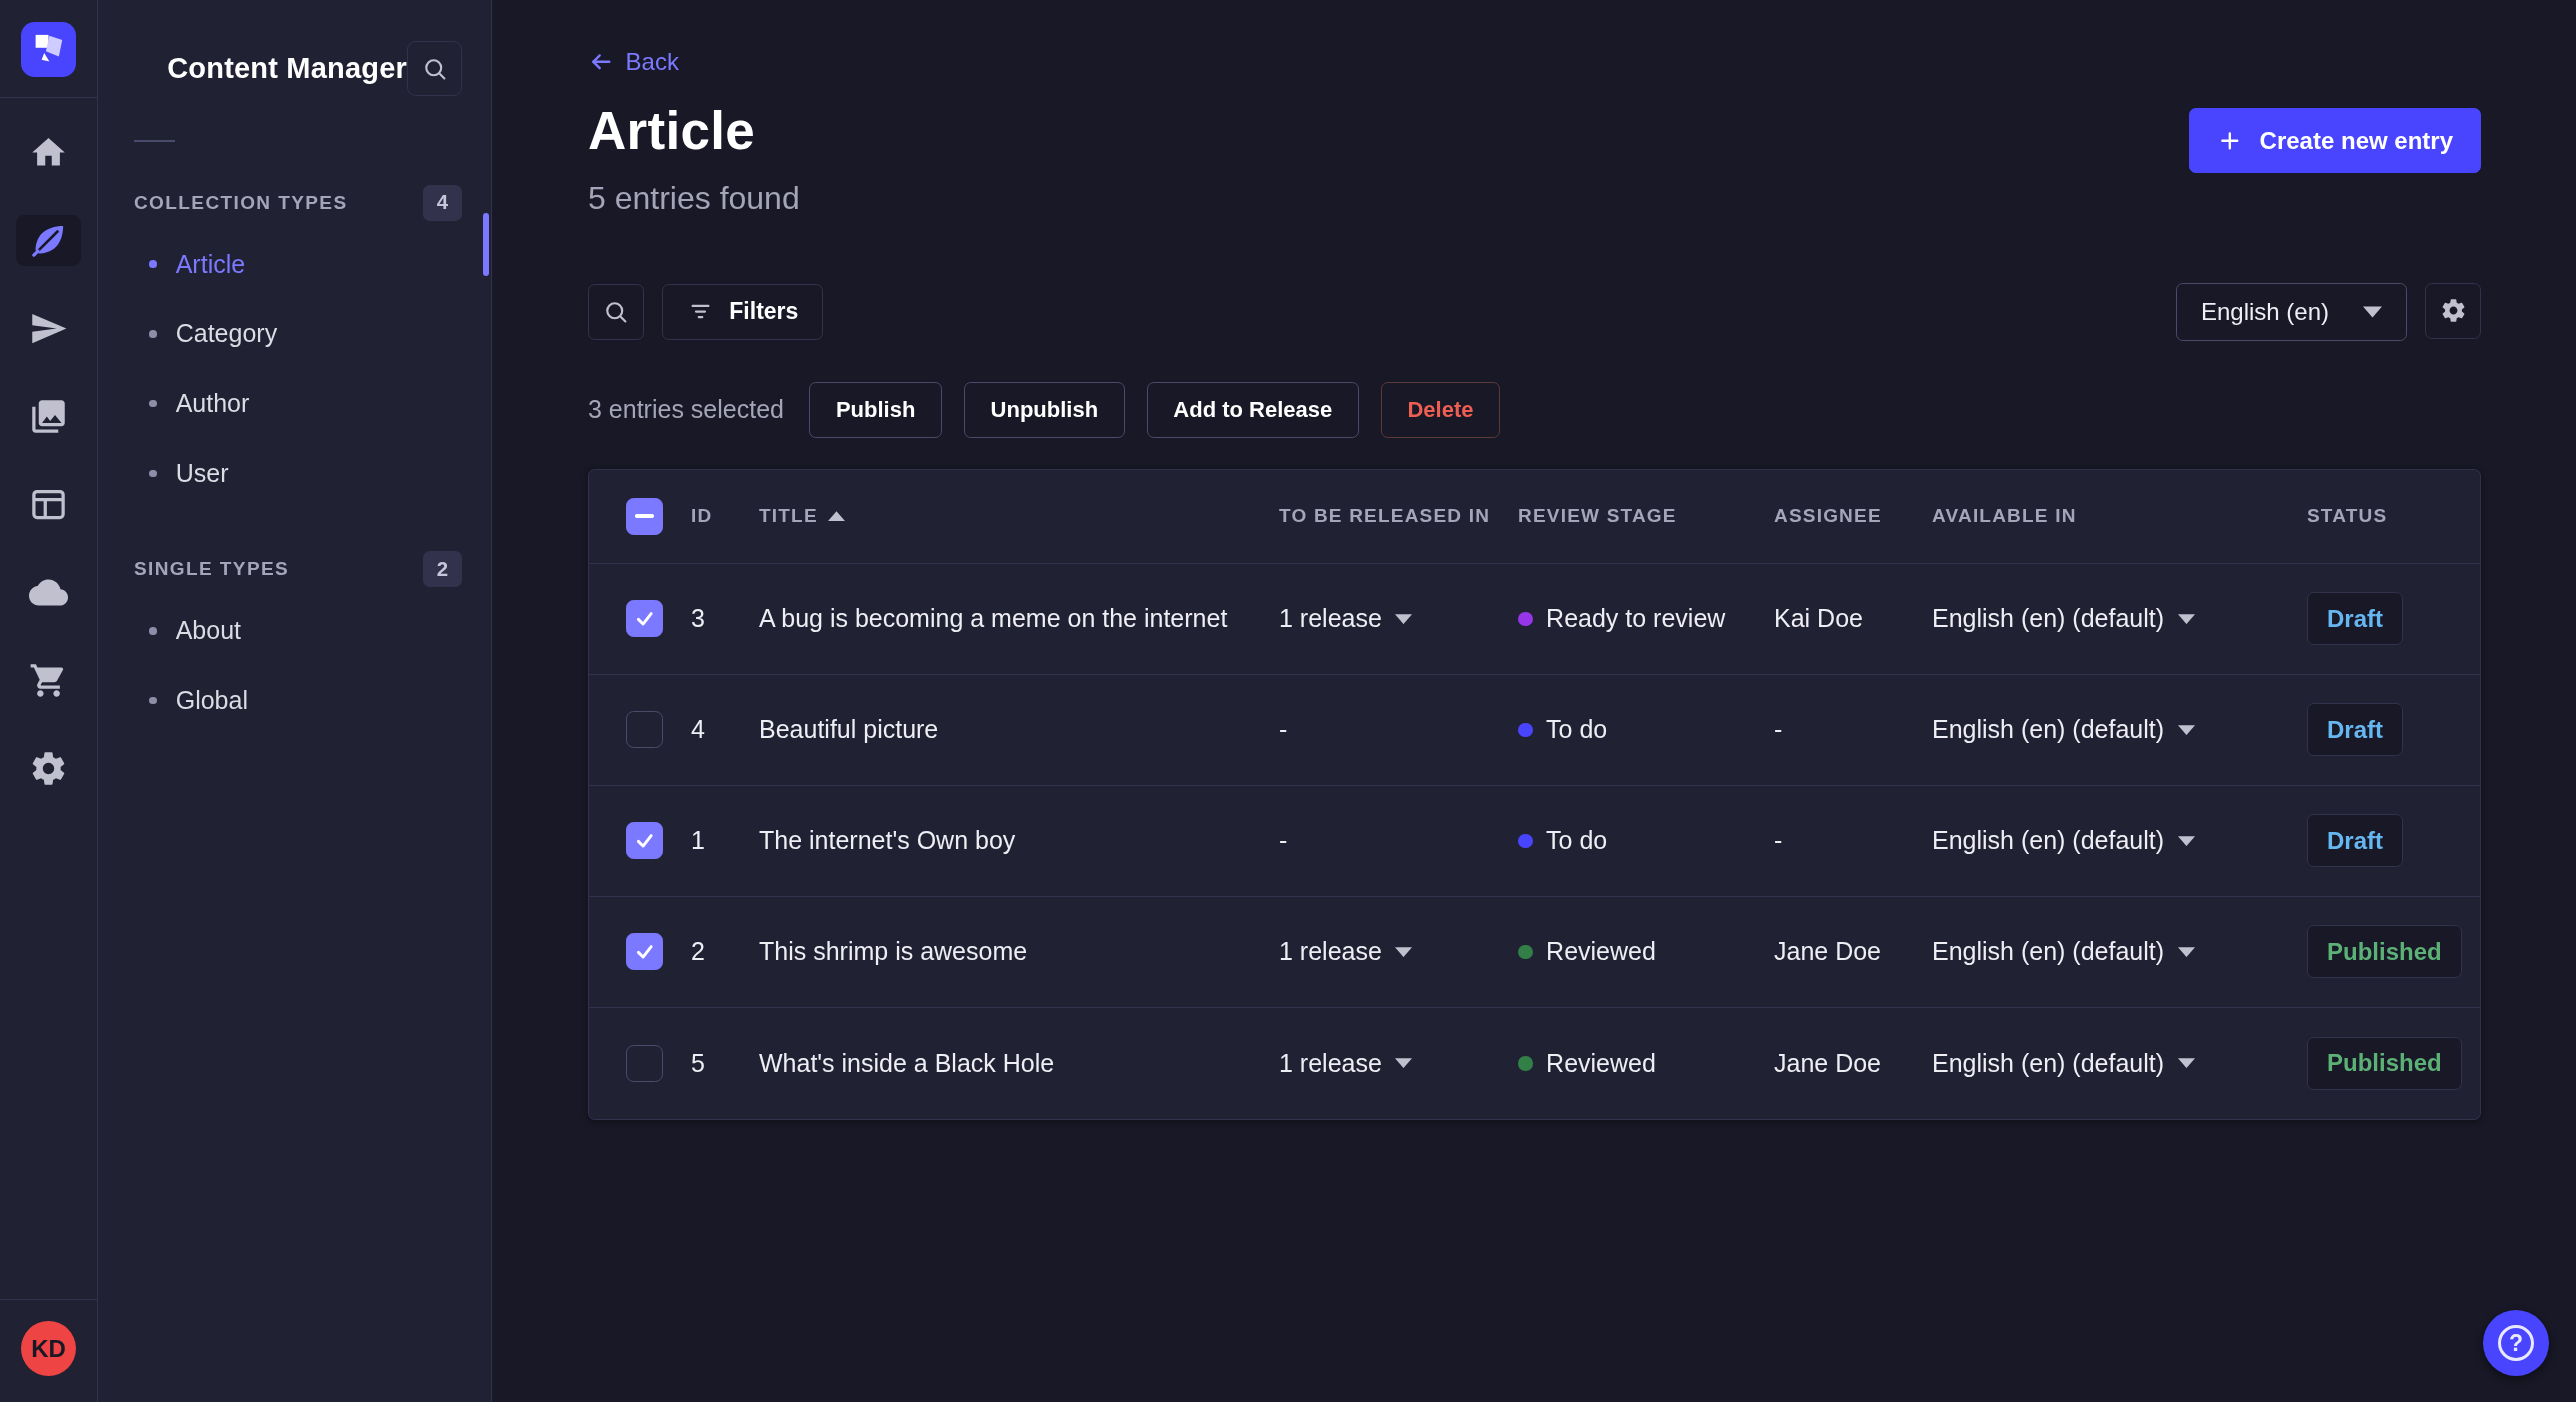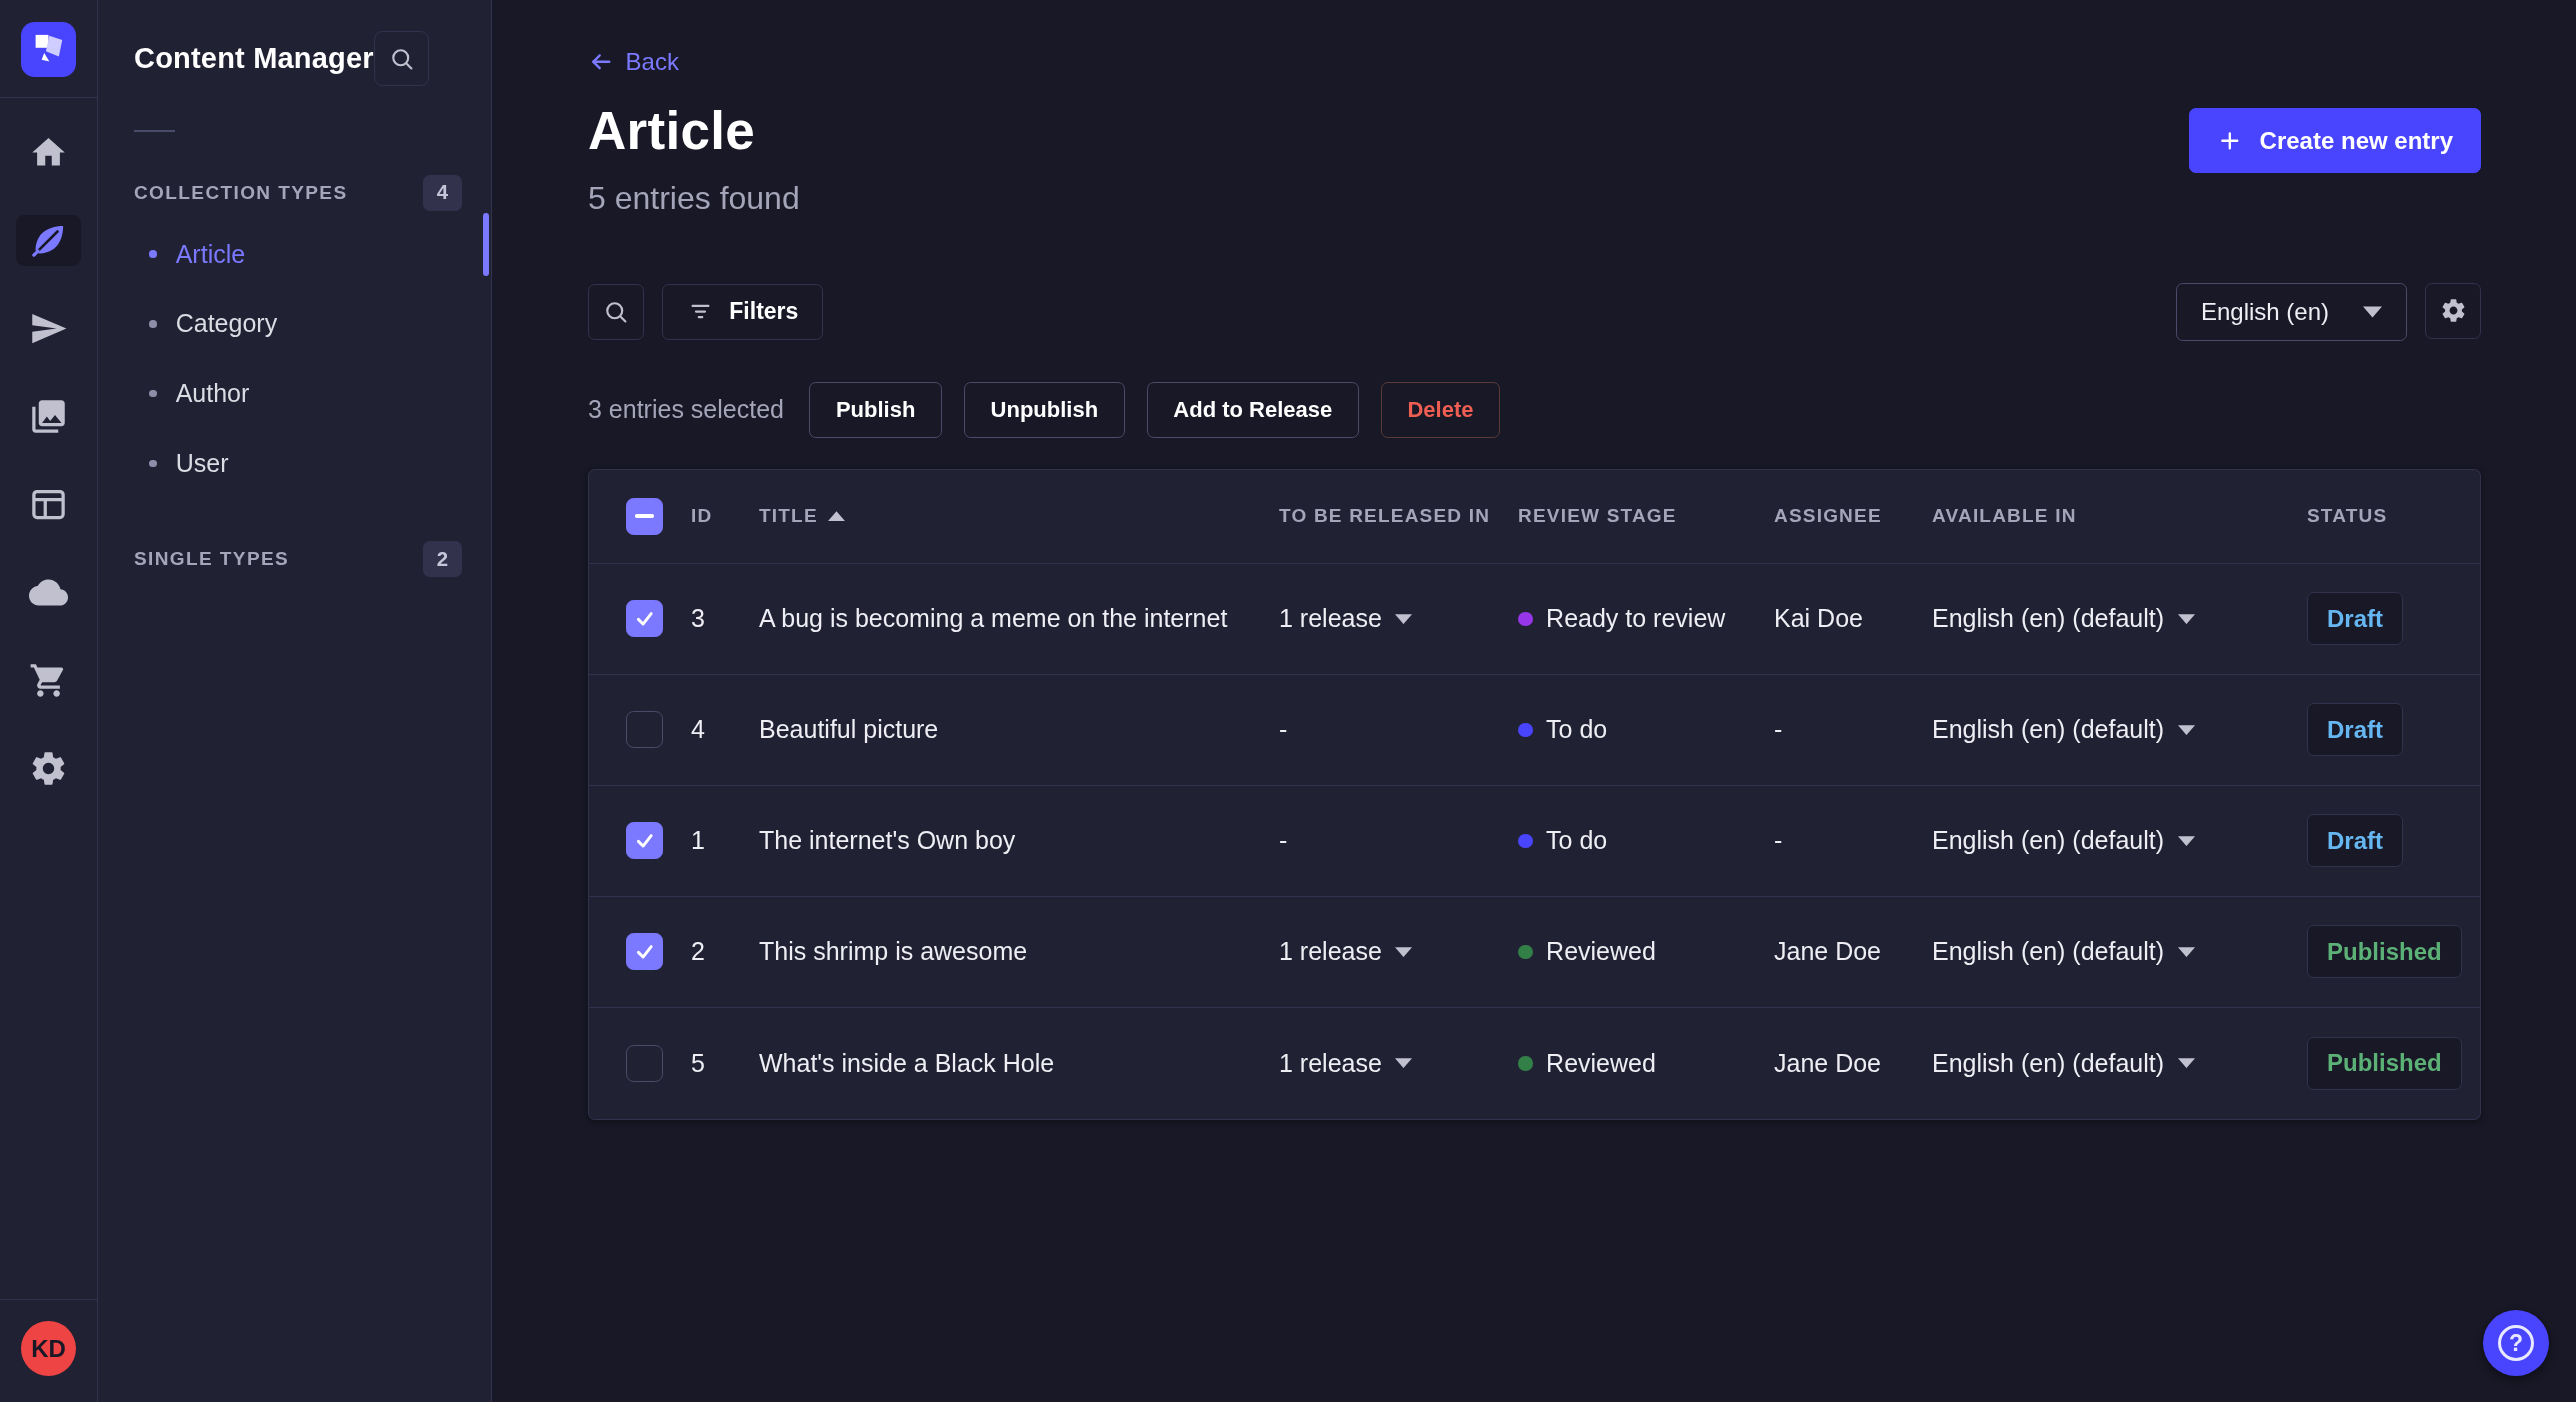--- a/index.html
+++ b/index.html
@@ -13,21 +13,21 @@
   .rail-divider { width:100%; height:0.9px; background:#32324d; }
   .rail-icons { display:flex; flex-direction:column; align-items:center; gap:37px; margin-top:29px; }
   .rail-btn { width:65px; height:51px; border-radius:8.5px; display:flex; align-items:center; justify-content:center; cursor:pointer; }
   .rail-btn svg { width:39px; height:39px; }
   .rail-btn.active { background:#181826; }
   .rail-spacer { flex:1; }
   .avatar { width:55px; height:55px; border-radius:50%; background:#ef4444; color:#181826; font-size:24px; font-weight:700; display:flex; align-items:center; justify-content:center; margin:22px 0 25.6px; cursor:pointer; }
 
   
   .subnav { width:394px; background:#212134; border-right:0.9px solid #32324d; flex-shrink:0; position:relative; }
-  .subnav-head { display:flex; align-items:center; justify-content:flex-start; padding:31px 29px 0 36px; }
+  .subnav-head { display:flex; align-items:center; justify-content:flex-end; padding:41px 29px 0 36px; }
   .subnav-title { font-size:29px; font-weight:700; color:#ffffff; letter-spacing:0.2px; }
   .sq-btn { width:55px; height:55px; border:0.9px solid #32324d; border-radius:8.5px; background:transparent; display:flex; align-items:center; justify-content:center; cursor:pointer; }
   .subnav-divider { width:41px; height:1.7px; background:#4a4a6a; margin:44px 0 0 36px; }
   .section { margin-top:43px; }
   .section-head { display:flex; align-items:center; justify-content:space-between; padding:0 29px 0 36px; }
   .section-label { font-size:19px; font-weight:700; letter-spacing:1.4px; color:#a5a5ba; }
   .count-badge { min-width:39px; height:36px; padding:0 10.2px; background:#32324d; border-radius:6.8px; color:#c6c6da; font-size:20.4px; font-weight:600; display:flex; align-items:center; justify-content:center; }
   .nav-items { list-style:none; margin-top:8.5px; }
   .nav-item { display:flex; align-items:center; gap:19px; padding:20.4px 0 20.4px 51px; cursor:pointer; }
   .bullet { width:7.7px; height:7.7px; border-radius:50%; background:#8e8ea9; flex-shrink:0; }
@@ -176,20 +176,30 @@
             <span class="nav-item-label">User</span>
           </li>
       </ul>
     </div>
 
     <div class="section">
       <div class="section-head">
         <span class="section-label">SINGLE TYPES</span>
         <span class="count-badge">2</span>
       </div>
+      <ul class="nav-items">
+        <li class="nav-item">
+            <span class="bullet"></span>
+            <span class="nav-item-label">About</span>
+          </li>
+        <li class="nav-item">
+            <span class="bullet"></span>
+            <span class="nav-item-label">Global</span>
+          </li>
+      </ul>
     </div>
 
     <div class="active-indicator"></div>
   </nav>
 
   <main class="main">
     <a class="back">
       <svg width="25.6" height="25.6" viewBox="0 0 24 24" fill="none" stroke="#7b79ff" stroke-width="2.2" stroke-linecap="round" stroke-linejoin="round">
           <path d="M20 12H5"></path>
           <path d="M11 6l-6 6 6 6"></path>

